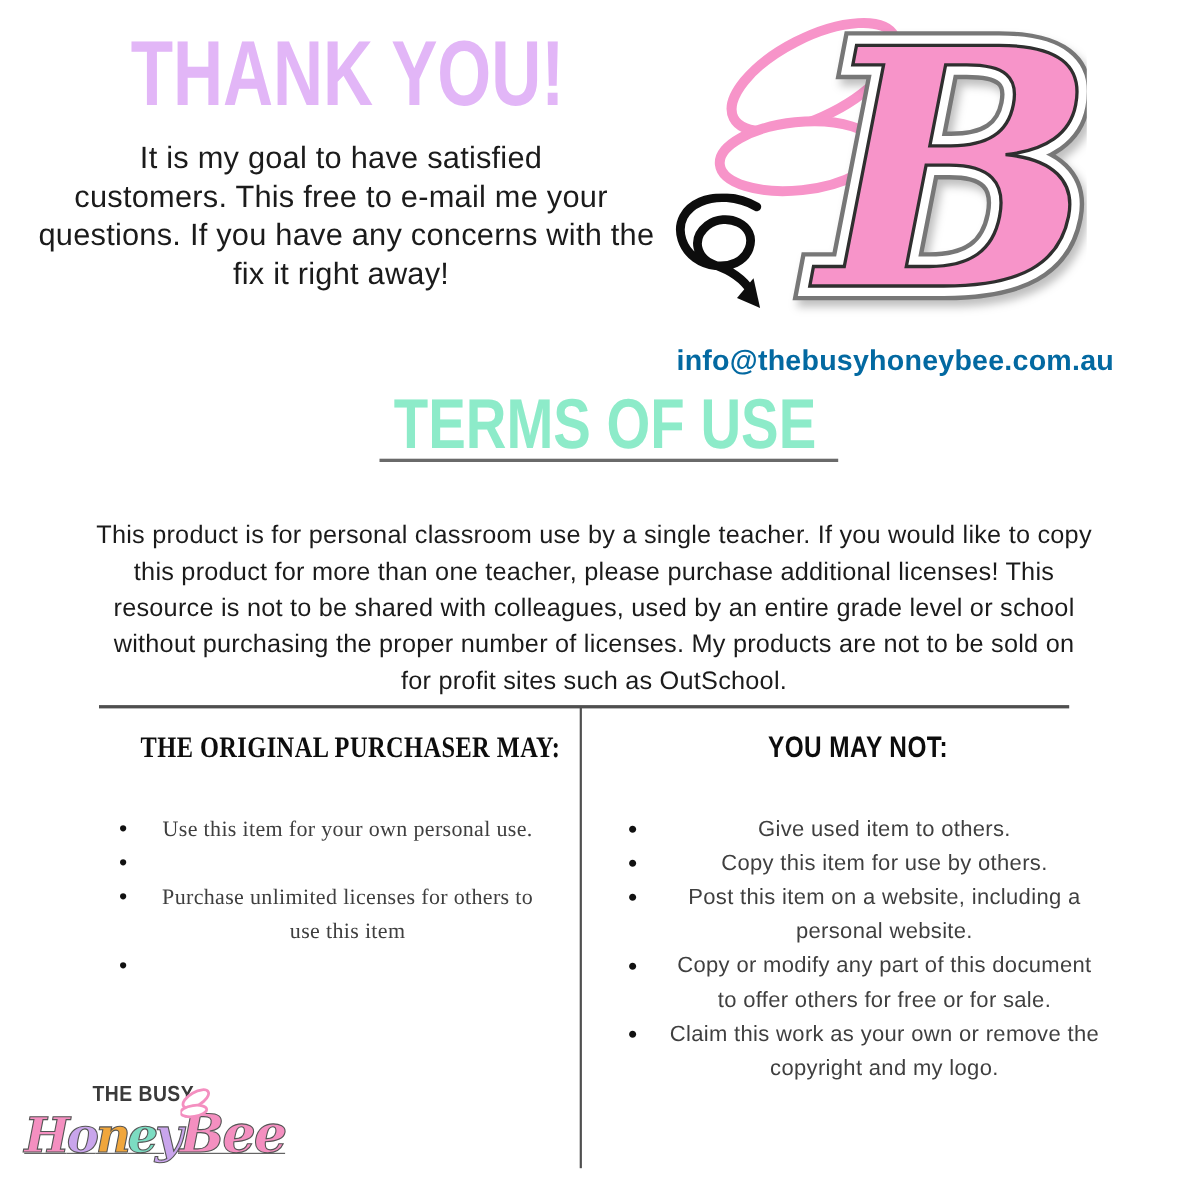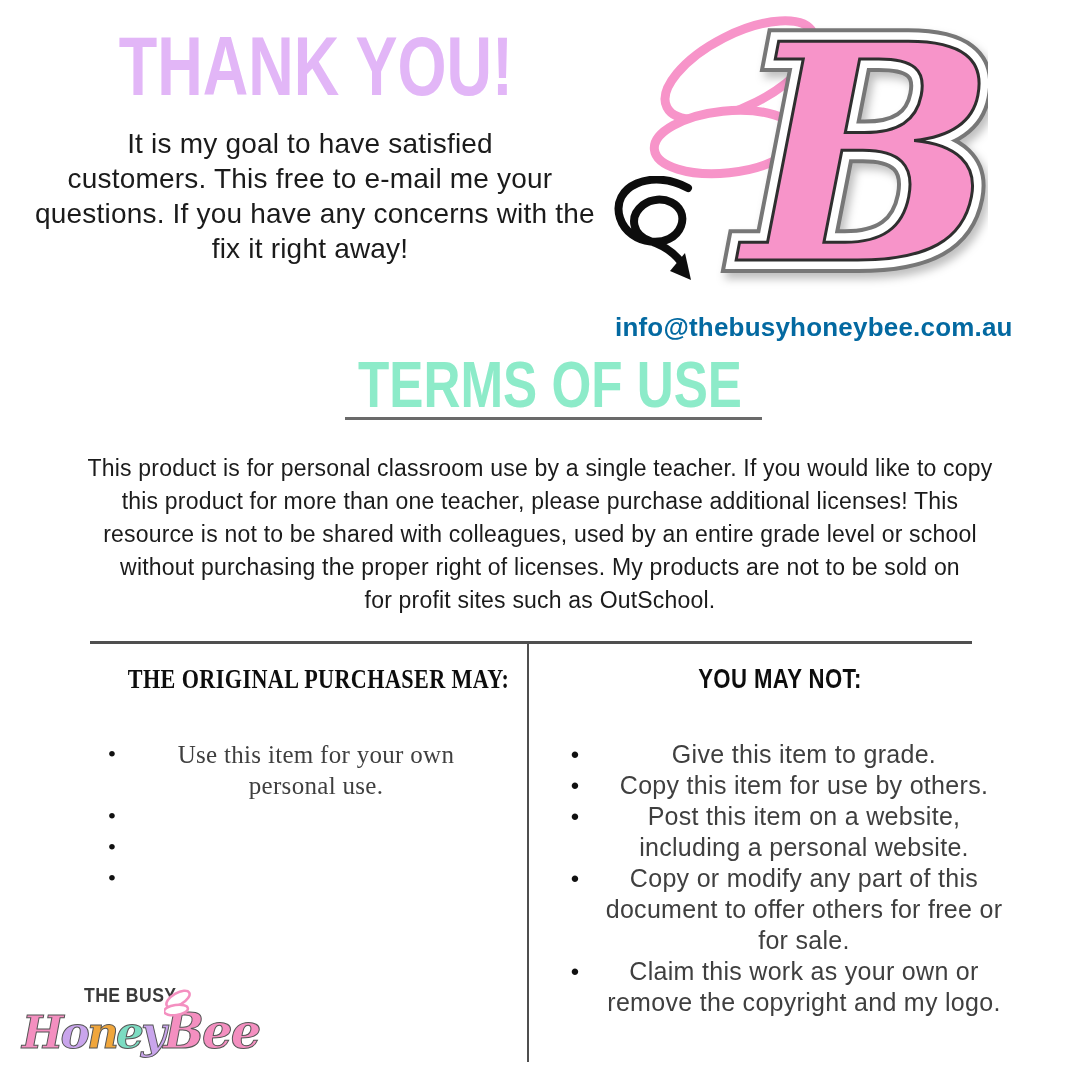--- a/index.html
+++ b/index.html
@@ -30,47 +30,47 @@
   
   .email{position:absolute;left:615px;top:312px;width:425px;text-align:left;
     font-size:26px;font-weight:700;color:#0369a1;letter-spacing:.2px;white-space:nowrap;}
 
   
   .terms-title{position:absolute;left:300px;top:348px;width:500px;text-align:center;
     font-size:64px;font-weight:700;color:var(--mint);transform:scaleX(.8);
     transform-origin:center top;white-space:nowrap;}
   .terms-underline{position:absolute;left:345px;top:417px;width:417px;height:3px;
     background:var(--uline);}
-  .terms-body{position:absolute;left:30px;top:452px;width:1020px;text-align:center;
+  .terms-body{position:absolute;left:30px;top:470px;width:1020px;text-align:center;
     font-size:23px;line-height:33px;color:var(--ink);letter-spacing:.2px;}
   .terms-body .line{white-space:nowrap;}
 
   
   .divider-h{position:absolute;left:90px;top:641px;width:882px;height:3px;background:var(--line);}
   .divider-v{position:absolute;left:527px;top:642px;width:2px;height:420px;background:var(--line);}
 
   
   .col{position:absolute;top:664px;}
   .col-left{left:90px;width:420px;font-family:Liberation Serif, serif;}
   .col-right{left:545px;width:470px;}
   .col-heading{text-align:center;font-size:27px;font-weight:700;color:#0d0d0d;
     transform:scaleX(.82);transform-origin:center top;white-space:nowrap;letter-spacing:.5px;}
   .col ul{list-style:none;margin-top:44px;}
   .col li{display:flex;align-items:flex-start;margin-bottom:0;}
   .col li .dot{flex:0 0 44px;text-align:center;font-size:24px;line-height:31px;color:#111;}
-  .col li .txt{flex:1;text-align:center;font-size:25px;line-height:31px;
+  .col li .txt{flex:1;text-align:center;font-size:20px;line-height:31px;
     color:var(--bullet-ink);letter-spacing:.3px;padding-right:12px;}
   .col-right li .dot{flex:0 0 60px;}
 
   
   .footer-logo{position:absolute;left:22px;top:984px;width:230px;}
   .footer-top{font-size:20px;font-weight:700;color:#3a3a3a;letter-spacing:.5px;
     transform:scaleX(.88);transform-origin:left top;margin-left:62px;white-space:nowrap;}
   .honeybee{position:relative;margin-top:-4px;white-space:nowrap;
-    font-family:"DejaVu Serif",serif;font-style:italic;font-weight:700;
+    font-family:"DejaVu Serif",serif;font-style:italic;font-weight:700;text-decoration:underline;
     -webkit-text-stroke:1px #555;}
   .honeybee .hletter{font-size:44px;letter-spacing:-3px;}
   .honeybee .bee{font-size:48px;color:var(--logopink);letter-spacing:-2px;}
   .c-pink{color:var(--logopink);} .c-lav{color:var(--lav);}
   .c-gold{color:var(--gold);} .c-mint{color:var(--mint2);}
   .mini-wings{position:absolute;left:142px;top:-14px;}
 </style>
 </head>
 <body>
 
@@ -107,52 +107,53 @@
   </div>
 
   <div class="email">info@thebusyhoneybee.com.au</div>
 
   <h2 class="terms-title">TERMS OF USE</h2>
   <div class="terms-underline"></div>
   <div class="terms-body">
       <div class="line">This product is for personal classroom use by a single teacher. If you would like to copy</div>
       <div class="line">this product for more than one teacher, please purchase additional licenses! This</div>
       <div class="line">resource is not to be shared with colleagues, used by an entire grade level or school</div>
-      <div class="line">without purchasing the proper right of licenses. My products are not to be sold on</div>
+      <div class="line">without purchasing the proper number of licenses. My products are not to be sold on</div>
       <div class="line">for profit sites such as OutSchool.</div>
     </div>
 
   <div class="divider-h"></div>
   <div class="divider-v"></div>
 
   <div class="col col-left">
     <h3 class="col-heading">THE ORIGINAL PURCHASER MAY:</h3>
     <ul>
         <li>
         <span class="dot">•</span>
         <span class="txt">Use this item for your own personal use.</span>
       </li>
         <li>
         <span class="dot">•</span>
       </li>
         <li>
         <span class="dot">•</span>
+        <span class="txt">Purchase unlimited licenses for others to use this item</span>
       </li>
         <li>
         <span class="dot">•</span>
       </li>
       </ul>
   </div>
 
   <div class="col col-right">
     <h3 class="col-heading">YOU MAY NOT:</h3>
     <ul>
         <li>
         <span class="dot">•</span>
-        <span class="txt">Give this item to grade.</span>
+        <span class="txt">Give used item to others.</span>
       </li>
         <li>
         <span class="dot">•</span>
         <span class="txt">Copy this item for use by others.</span>
       </li>
         <li>
         <span class="dot">•</span>
         <span class="txt">Post this item on a website, including a personal website.</span>
       </li>
         <li>

